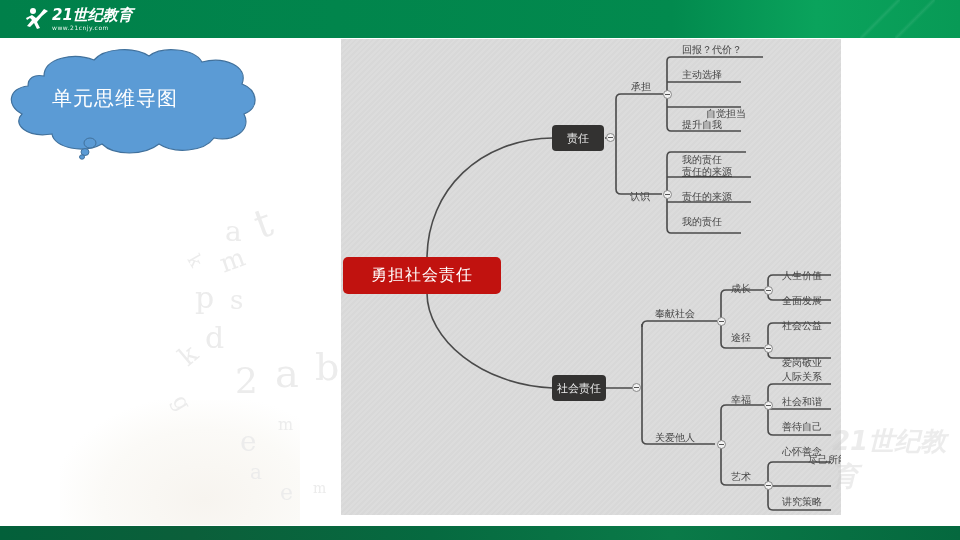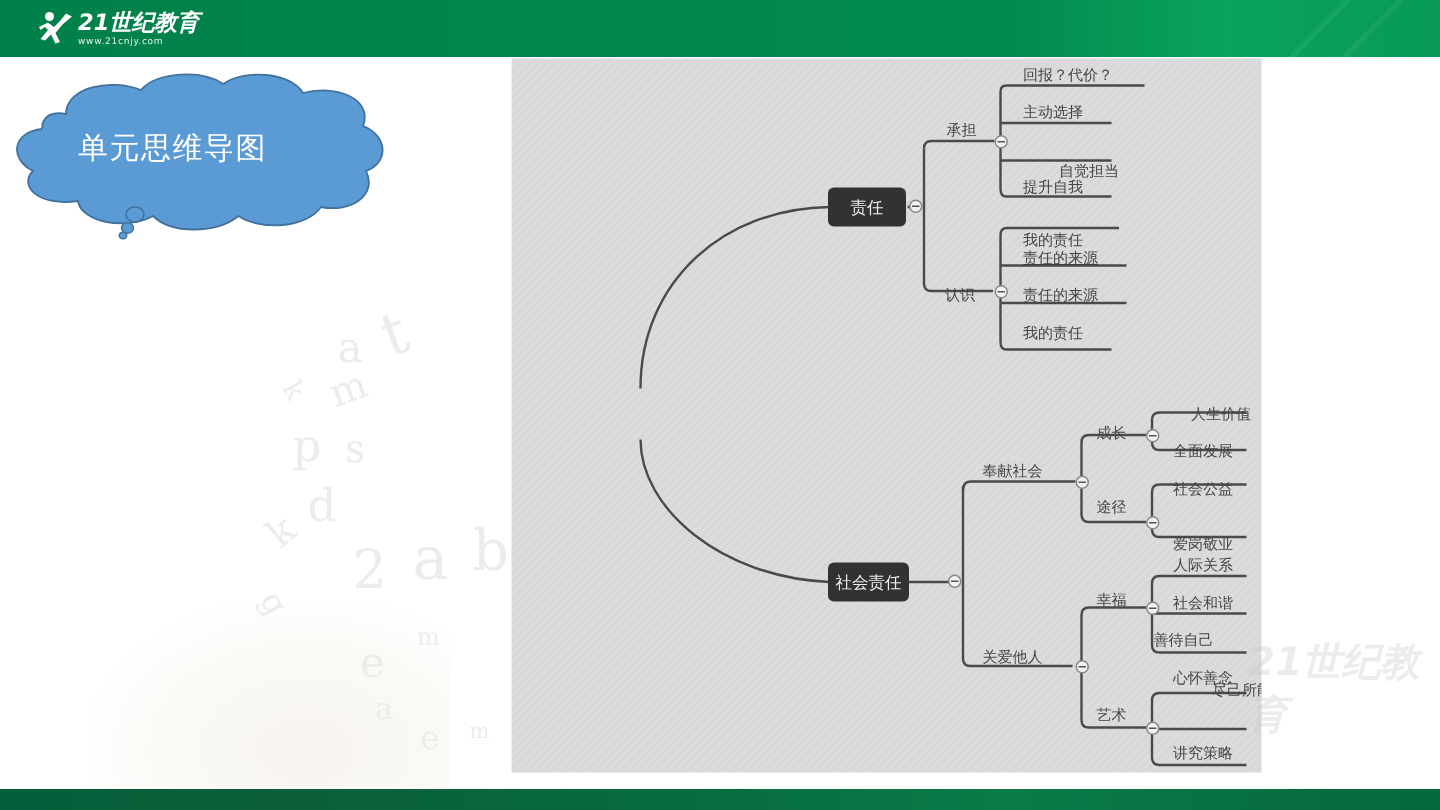--- a/index.html
+++ b/index.html
@@ -157,20 +157,21 @@
       <path d="M427 366 L427 350 Q427 345 432 345 L490 345"></path>
       <path d="M427 366 L427 391 Q427 396 432 396 L490 396"></path>
       <line x1="427" y1="370" x2="490" y2="370"></line>
 
       <path d="M427 446 L427 428 Q427 423 432 423 L490 423"></path>
       <path d="M427 446 L427 466 Q427 471 432 471 L490 471"></path>
       <line x1="427" y1="447" x2="490" y2="447"></line>
     </g>
   </svg>
 
+  <div class="node-root">勇担社会责任</div>
 
   <div class="node-main" style="left:211px;top:86px;">责任</div>
   <div class="collapse" style="left:265px;top:94px;"></div>
 
   <div class="node-main" style="left:211px;top:336px;width:54px;">社会责任</div>
   <div class="collapse" style="left:291px;top:344px;"></div>
 
   <div class="lbl" style="left:290px;top:41px;">承担</div>
   <div class="collapse" style="left:322px;top:51px;"></div>
   <div class="lbl" style="left:341px;top:4px;">回报？代价？</div>
@@ -182,34 +183,34 @@
   <div class="collapse" style="left:322px;top:151px;"></div>
   <div class="lbl" style="left:341px;top:102px;margin-top:12px;">我的责任</div>
   <div class="lbl" style="left:341px;top:126px;text-decoration:underline;">责任的来源</div>
   <div class="lbl" style="left:341px;top:151px;">责任的来源</div>
   <div class="lbl" style="left:341px;top:176px;">我的责任</div>
 
   <div class="lbl" style="left:314px;top:268px;">奉献社会</div>
   <div class="collapse" style="left:376px;top:278px;"></div>
   <div class="lbl" style="left:390px;top:243px;">成长</div>
   <div class="collapse" style="left:423px;top:247px;"></div>
-  <div class="lbl" style="left:441px;top:230px;margin-left:12px;">人生价值</div>
+  <div class="lbl" style="left:441px;top:230px;">人生价值</div>
   <div class="lbl" style="left:441px;top:255px;">全面发展</div>
   <div class="lbl" style="left:390px;top:292px;">途径</div>
   <div class="collapse" style="left:423px;top:305px;"></div>
   <div class="lbl" style="left:441px;top:280px;">社会公益</div>
   <div class="lbl" style="left:441px;top:305px;margin-top:12px;">爱岗敬业</div>
 
   <div class="lbl" style="left:314px;top:392px;">关爱他人</div>
   <div class="collapse" style="left:376px;top:401px;"></div>
   <div class="lbl" style="left:390px;top:354px;">幸福</div>
   <div class="collapse" style="left:423px;top:362px;"></div>
   <div class="lbl" style="left:441px;top:331px;">人际关系</div>
   <div class="lbl" style="left:441px;top:356px;">社会和谐</div>
-  <div class="lbl" style="left:428px;top:381px;">善待自己</div>
+  <div class="lbl" style="left:441px;top:381px;">善待自己</div>
   <div class="lbl" style="left:390px;top:431px;">艺术</div>
   <div class="collapse" style="left:423px;top:442px;"></div>
   <div class="lbl" style="left:441px;top:406px;">心怀善念</div>
   <div class="lbl" style="left:441px;top:414px;margin-left:26px;">尽己所能</div>
   <div class="lbl" style="left:441px;top:456px;">讲究策略</div>
 </div>
 
 <div style="position:absolute;left:832px;top:424px;font-size:26px;font-weight:bold;font-style:italic;color:rgba(200,200,200,0.35);">21世纪教育</div>
 
 <div class="bottombar"></div>

